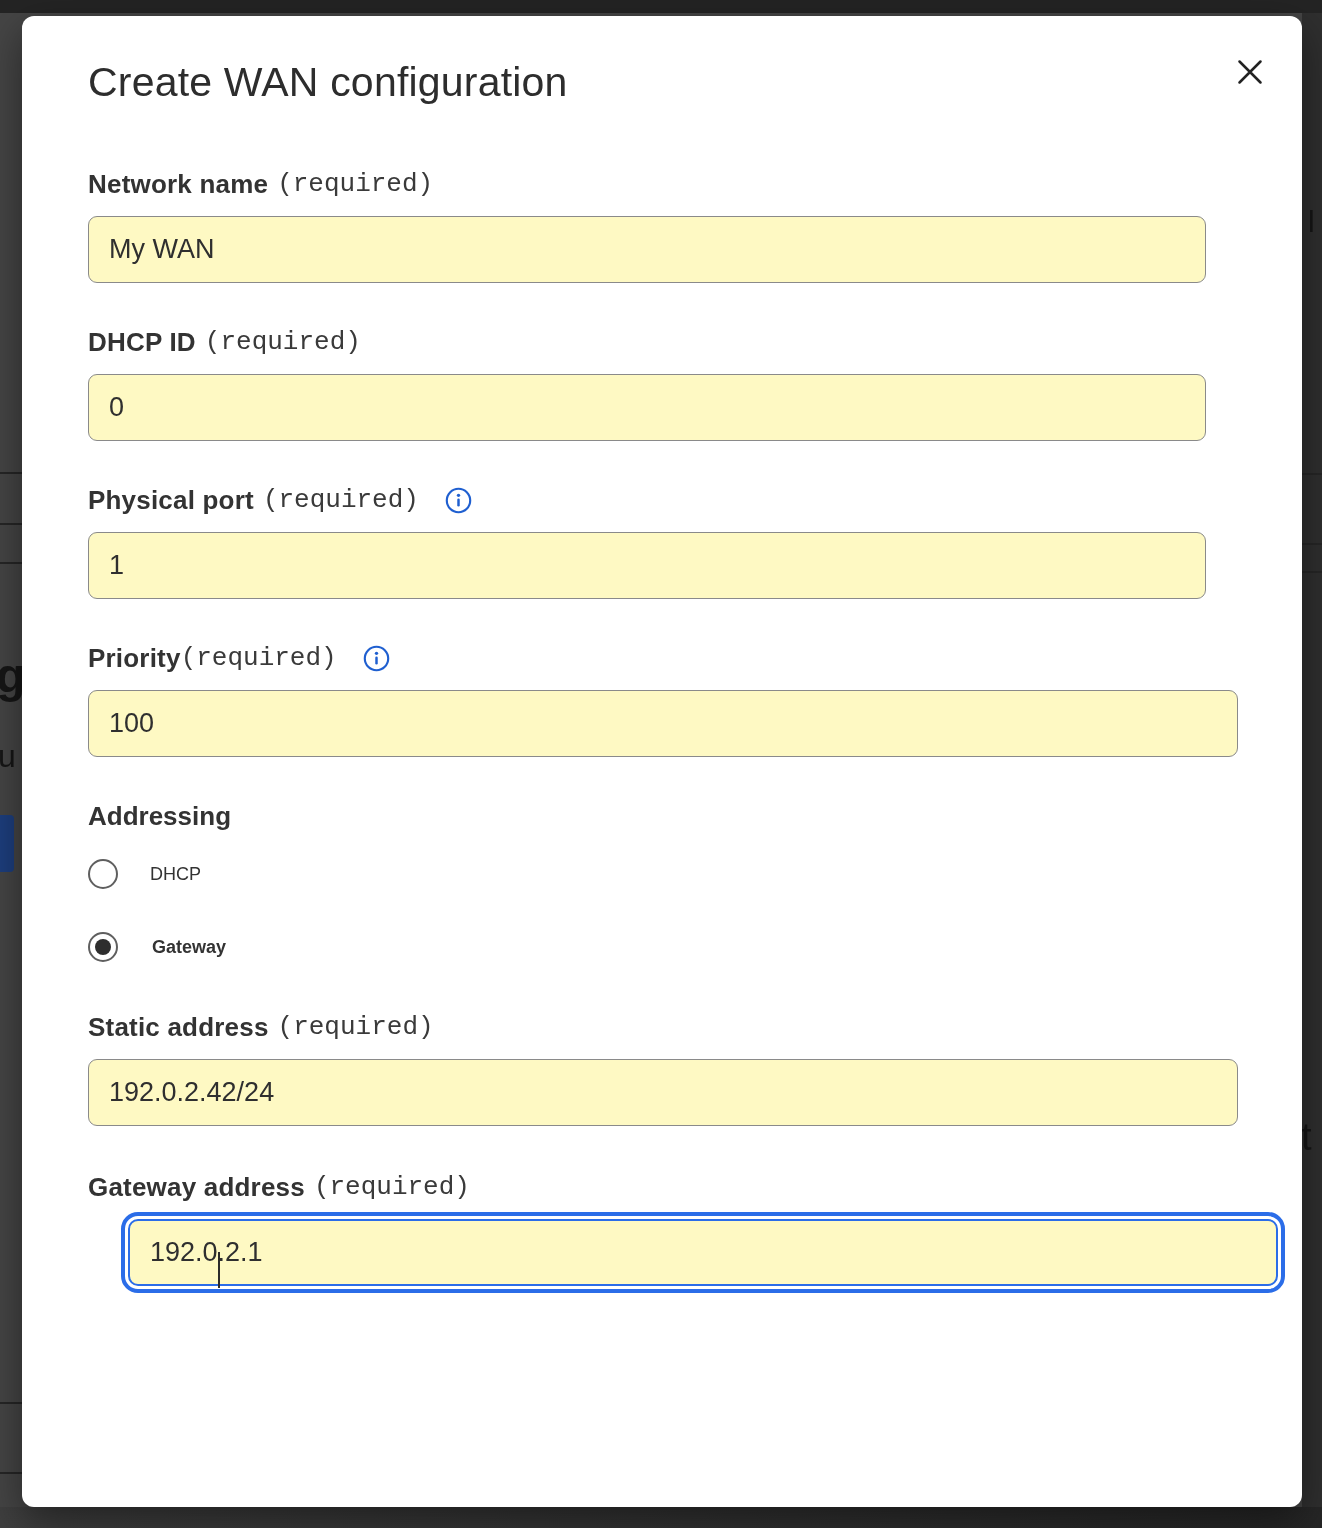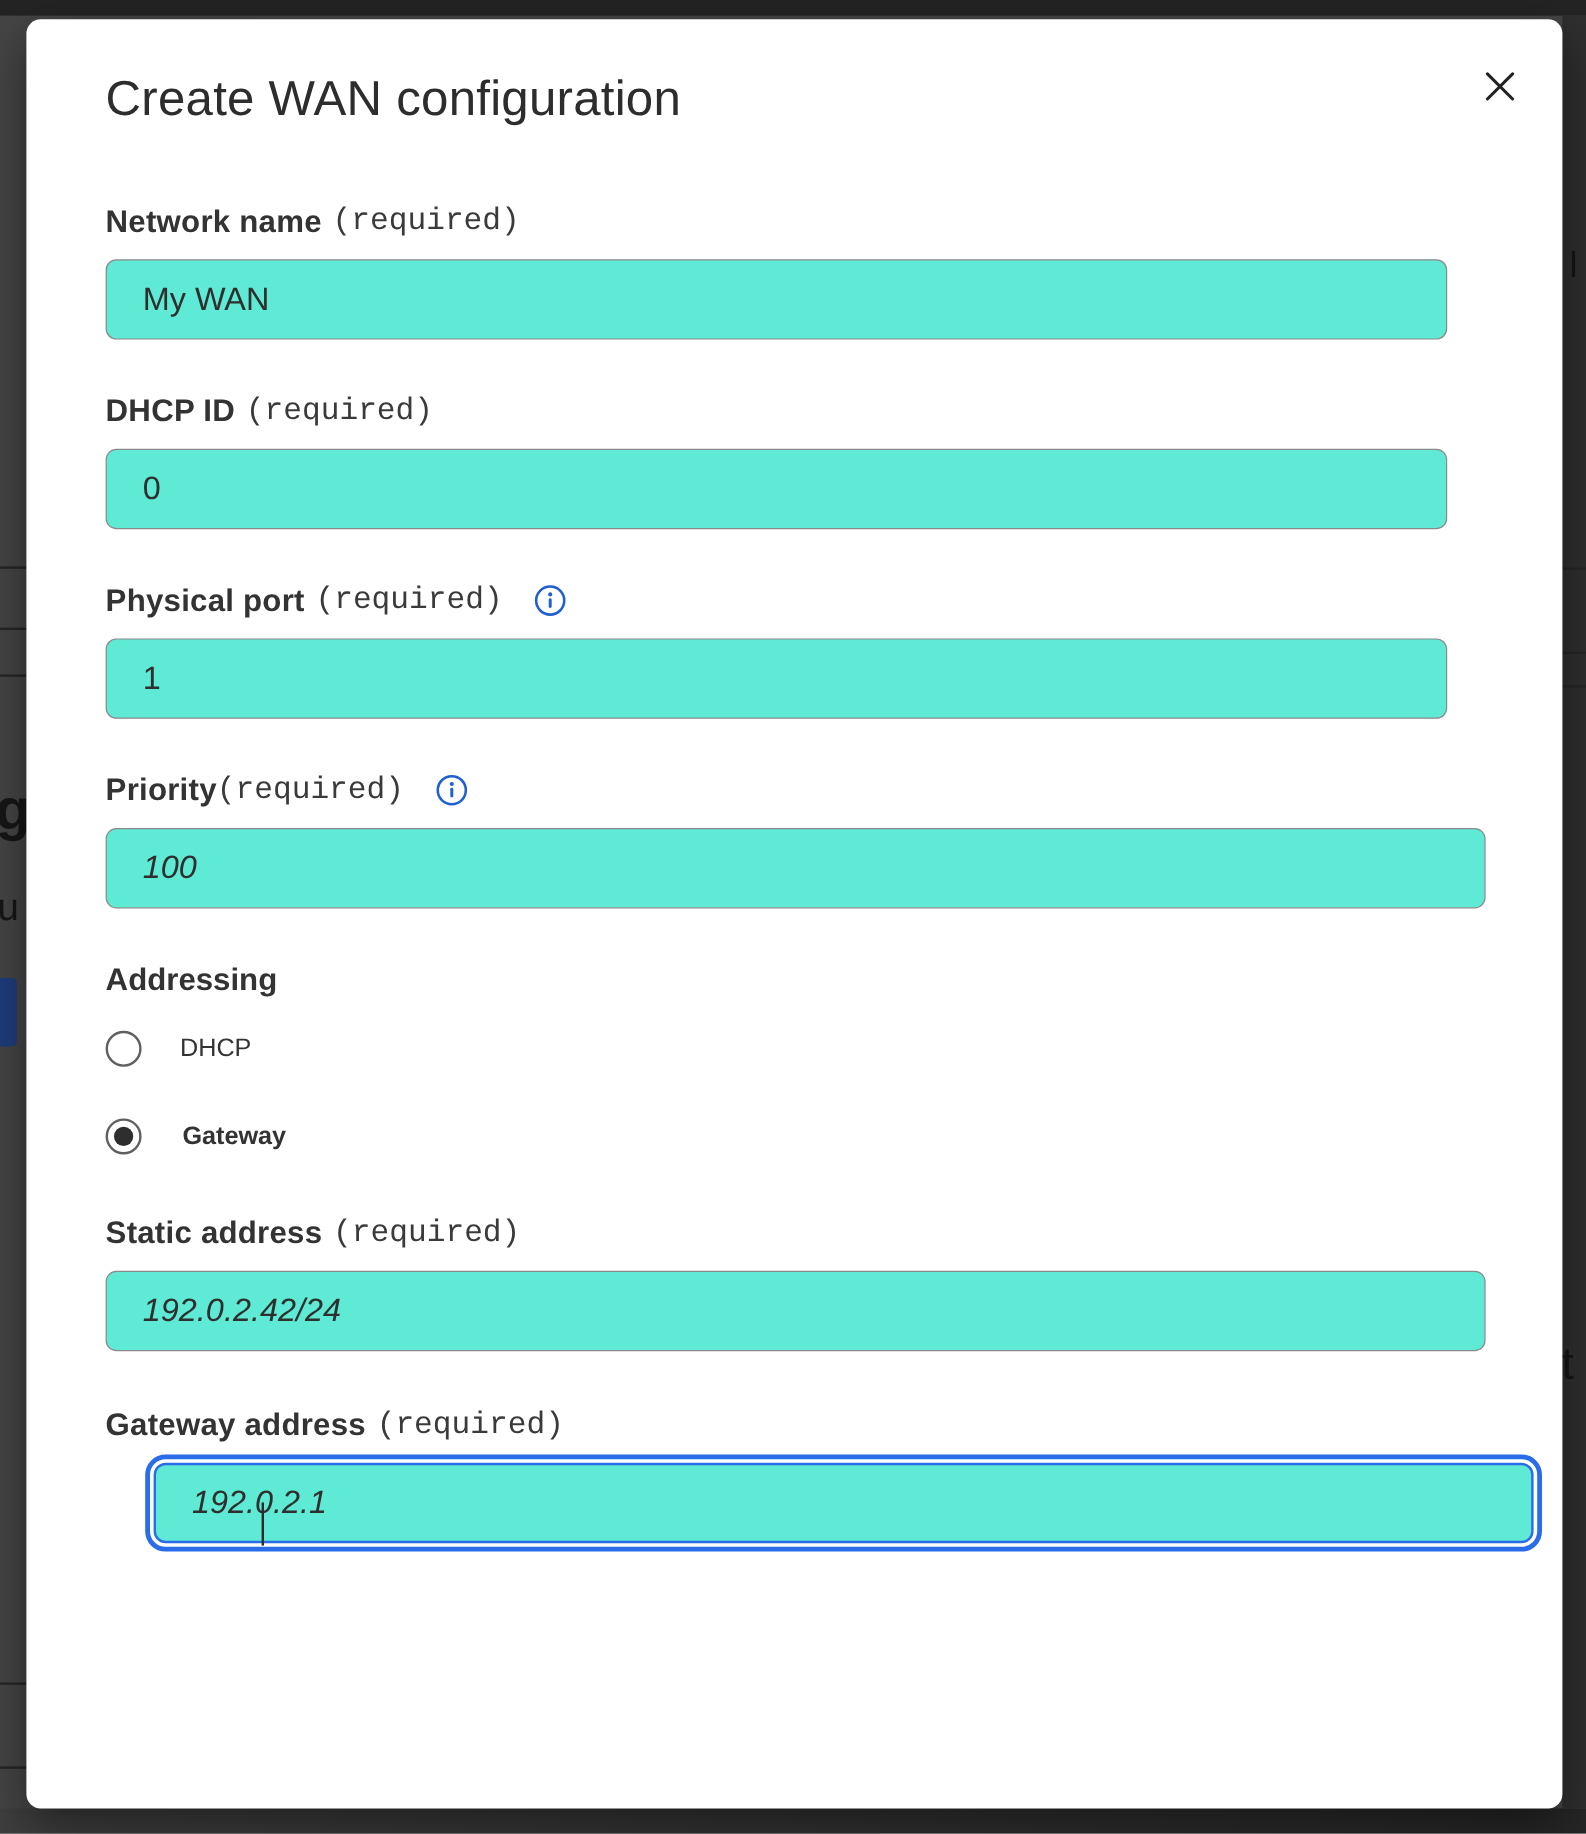--- a/index.html
+++ b/index.html
@@ -46,24 +46,24 @@
   .label-main { font-size:26px; font-weight:700; color:#333; letter-spacing:.2px; }
   .label-req  { font-size:26px; font-weight:400; color:#3a3a3a; margin-left:9px;font-family:Liberation Mono, monospace; }
   .label-req.tight { margin-left:0; }
   .info-icon { width:27px; height:27px; margin-left:26px; color:#1f5fd0; display:inline-block; }
   .info-icon svg { width:27px; height:27px; display:block; }
 
   .text-input {
     display:block; margin-top:16px; height:67px; width:1118px;
     border:1.5px solid #8a8a8a; border-radius:9px;
     font-family:"Liberation Sans", sans-serif;
-    font-size:27px; color:#2f2f2f; padding:0 30px;
-    background:#5eead4; outline:none;
-  }
-  .text-input.wide { width:1150px;font-style:italic; }
+    font-size:27px; color:#2f2f2f; padding:0 20px;
+    background:#fef9c3; outline:none;
+  }
+  .text-input.wide { width:1150px; }
   .mt-title { margin-top:62px; }
   .mt-field { margin-top:43px; }
 
   .input-wrap { position:relative; width:1150px; }
   .text-input.focused {
     border:2px solid #2b6de8;
     outline:4px solid #2b6de8;
     outline-offset:3px;
     border-radius:10px;
     margin-left:40px;
@@ -74,21 +74,21 @@
   .radio-row { display:flex; align-items:center; margin-top:27px; height:30px; cursor:pointer; }
   .radio-row + .radio-row { margin-top:43px; }
   .radio-circle {
     width:30px; height:30px; border-radius:50%;
     border:2.5px solid #5f5f5f; background:#fff; flex:0 0 auto;
     display:flex; align-items:center; justify-content:center;
   }
   .radio-circle.checked::after {
     content:""; width:16px; height:16px; border-radius:50%; background:#2e2e2e;
   }
-  .radio-label { margin-left:32px; font-size:21px; color:#333; font-weight:400; }
+  .radio-label { margin-left:32px; font-size:18px; color:#333; font-weight:400; }
   .radio-label.bold { font-weight:700; margin-left:34px; }
   .mt-static { margin-top:49px; }
   .mt-gateway { margin-top:45px; }
 
   .modal-footer {
     height:133px; background:#d9d9d9; border-radius:0 0 12px 12px;
     display:flex; align-items:center; justify-content:flex-end;
     padding-right:64px; gap:49px;
   }
   .cancel-btn {

